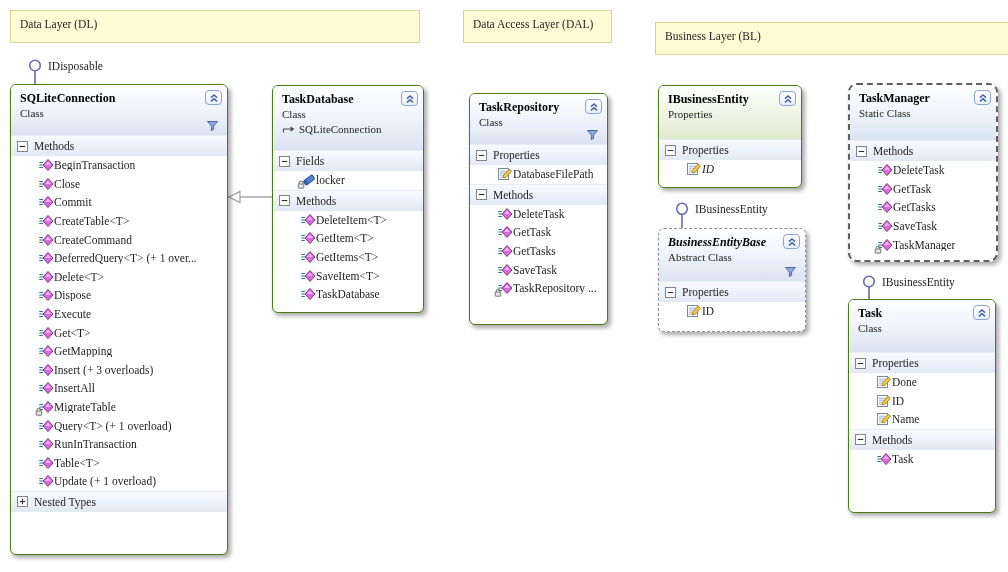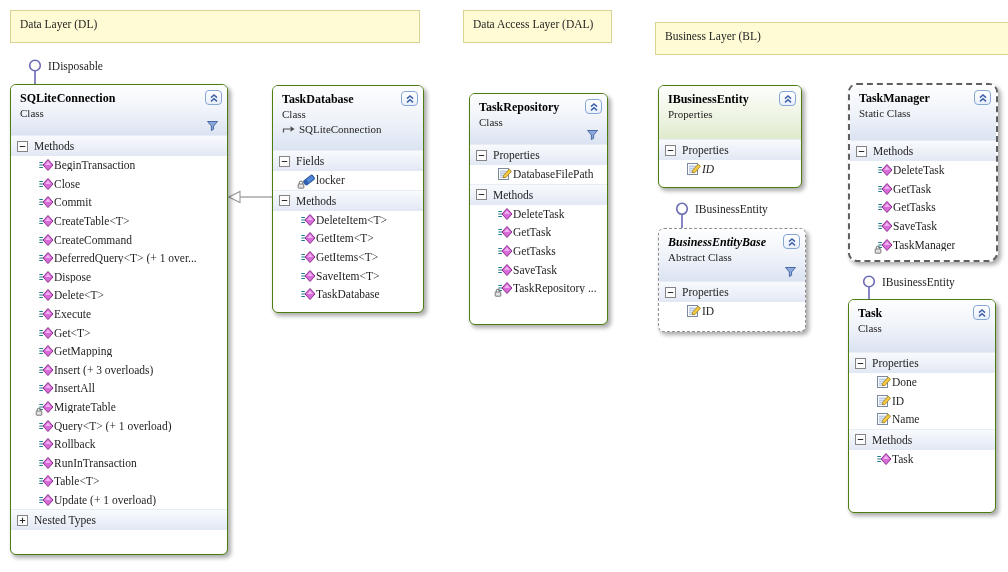--- a/index.html
+++ b/index.html
@@ -182,29 +182,29 @@
           </svg>
         </span>
         <span class="name">DeferredQuery&lt;T&gt; (+ 1 over...</span>
       </div>
     <div class="row">
         <span class="icw">
           <svg class="ic" width="16" height="14">
             <use href="#s-method"></use>
           </svg>
         </span>
+        <span class="name">Delete&lt;T&gt;</span>
+      </div>
+    <div class="row">
+        <span class="icw">
+          <svg class="ic" width="16" height="14">
+            <use href="#s-method"></use>
+          </svg>
+        </span>
         <span class="name">Dispose</span>
-      </div>
-    <div class="row">
-        <span class="icw">
-          <svg class="ic" width="16" height="14">
-            <use href="#s-method"></use>
-          </svg>
-        </span>
-        <span class="name">Delete&lt;T&gt;</span>
       </div>
     <div class="row">
         <span class="icw">
           <svg class="ic" width="16" height="14">
             <use href="#s-method"></use>
           </svg>
         </span>
         <span class="name">Execute</span>
       </div>
     <div class="row">
@@ -250,28 +250,20 @@
         </span>
         <span class="name">MigrateTable</span>
       </div>
     <div class="row">
         <span class="icw">
           <svg class="ic" width="16" height="14">
             <use href="#s-method"></use>
           </svg>
         </span>
         <span class="name">Query&lt;T&gt; (+ 1 overload)</span>
-      </div>
-    <div class="row">
-        <span class="icw">
-          <svg class="ic" width="16" height="14">
-            <use href="#s-method"></use>
-          </svg>
-        </span>
-        <span class="name">Rollback</span>
       </div>
     <div class="row">
         <span class="icw">
           <svg class="ic" width="16" height="14">
             <use href="#s-method"></use>
           </svg>
         </span>
         <span class="name">RunInTransaction</span>
       </div>
     <div class="row">

